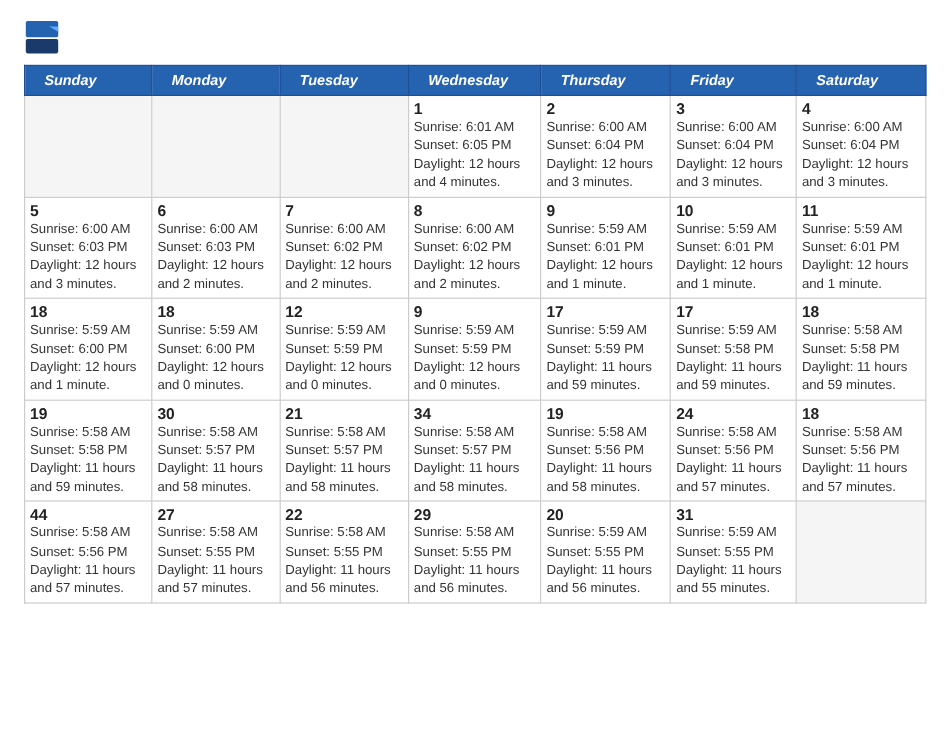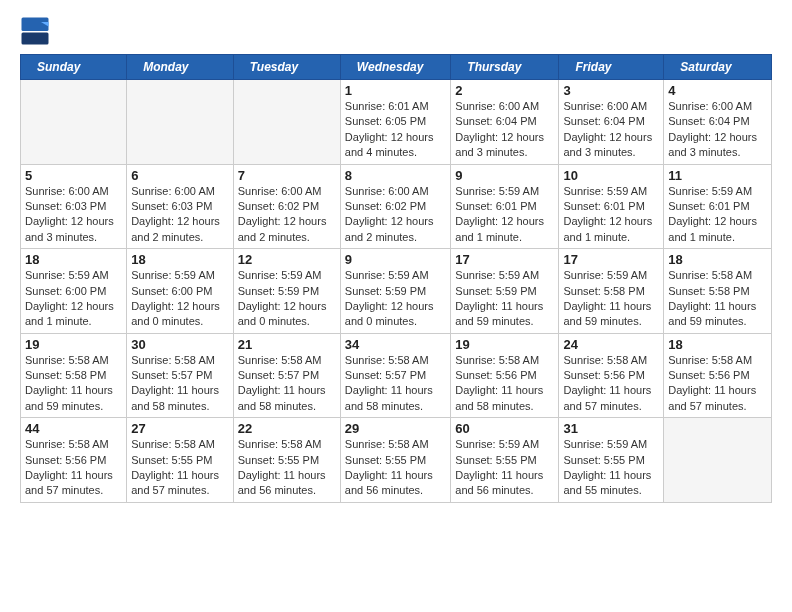--- a/index.html
+++ b/index.html
@@ -341,21 +341,21 @@
 and 56 minutes.</div>
           </td>
           <td>
             <span class="day-number">29</span>
             <div class="day-info" style="white-space: pre-line;">Sunrise: 5:58 AM
 Sunset: 5:55 PM
 Daylight: 11 hours
 and 56 minutes.</div>
           </td>
           <td>
-            <span class="day-number">60</span>
+            <span class="day-number">20</span>
             <div class="day-info" style="white-space: pre-line;">Sunrise: 5:59 AM
 Sunset: 5:55 PM
 Daylight: 11 hours
 and 56 minutes.</div>
           </td>
           <td>
             <span class="day-number">31</span>
             <div class="day-info" style="white-space: pre-line;">Sunrise: 5:59 AM
 Sunset: 5:55 PM
 Daylight: 11 hours

